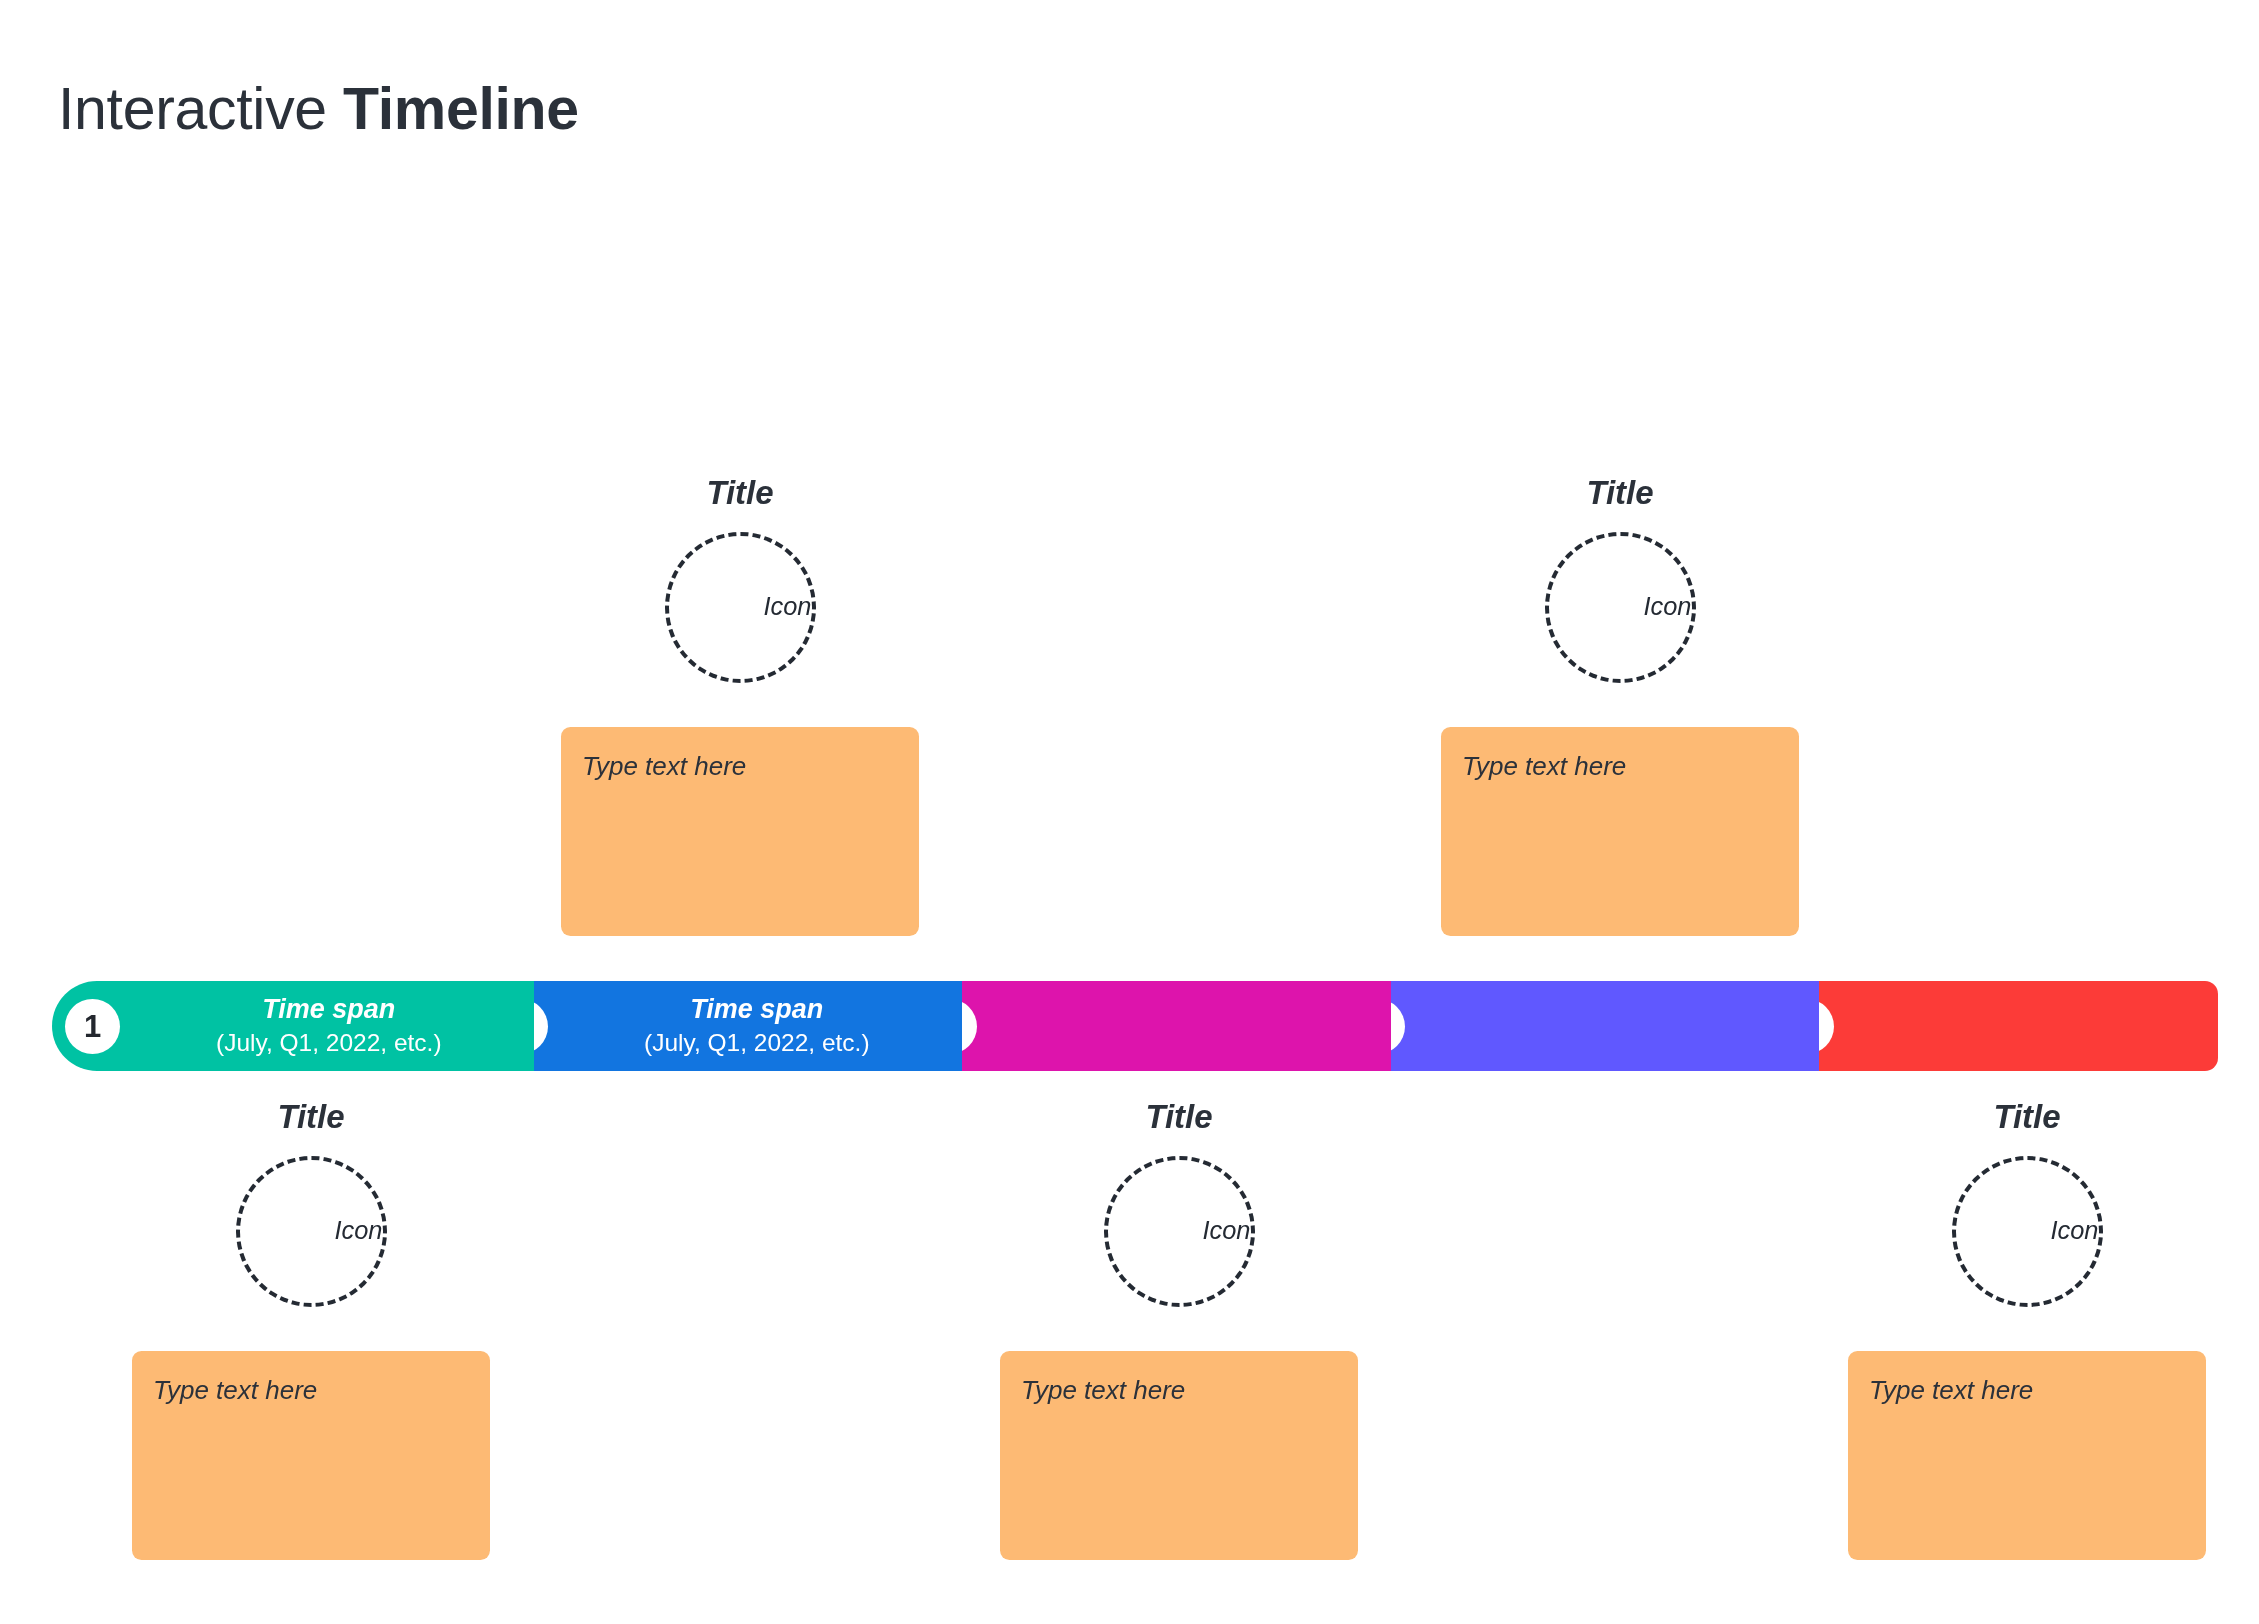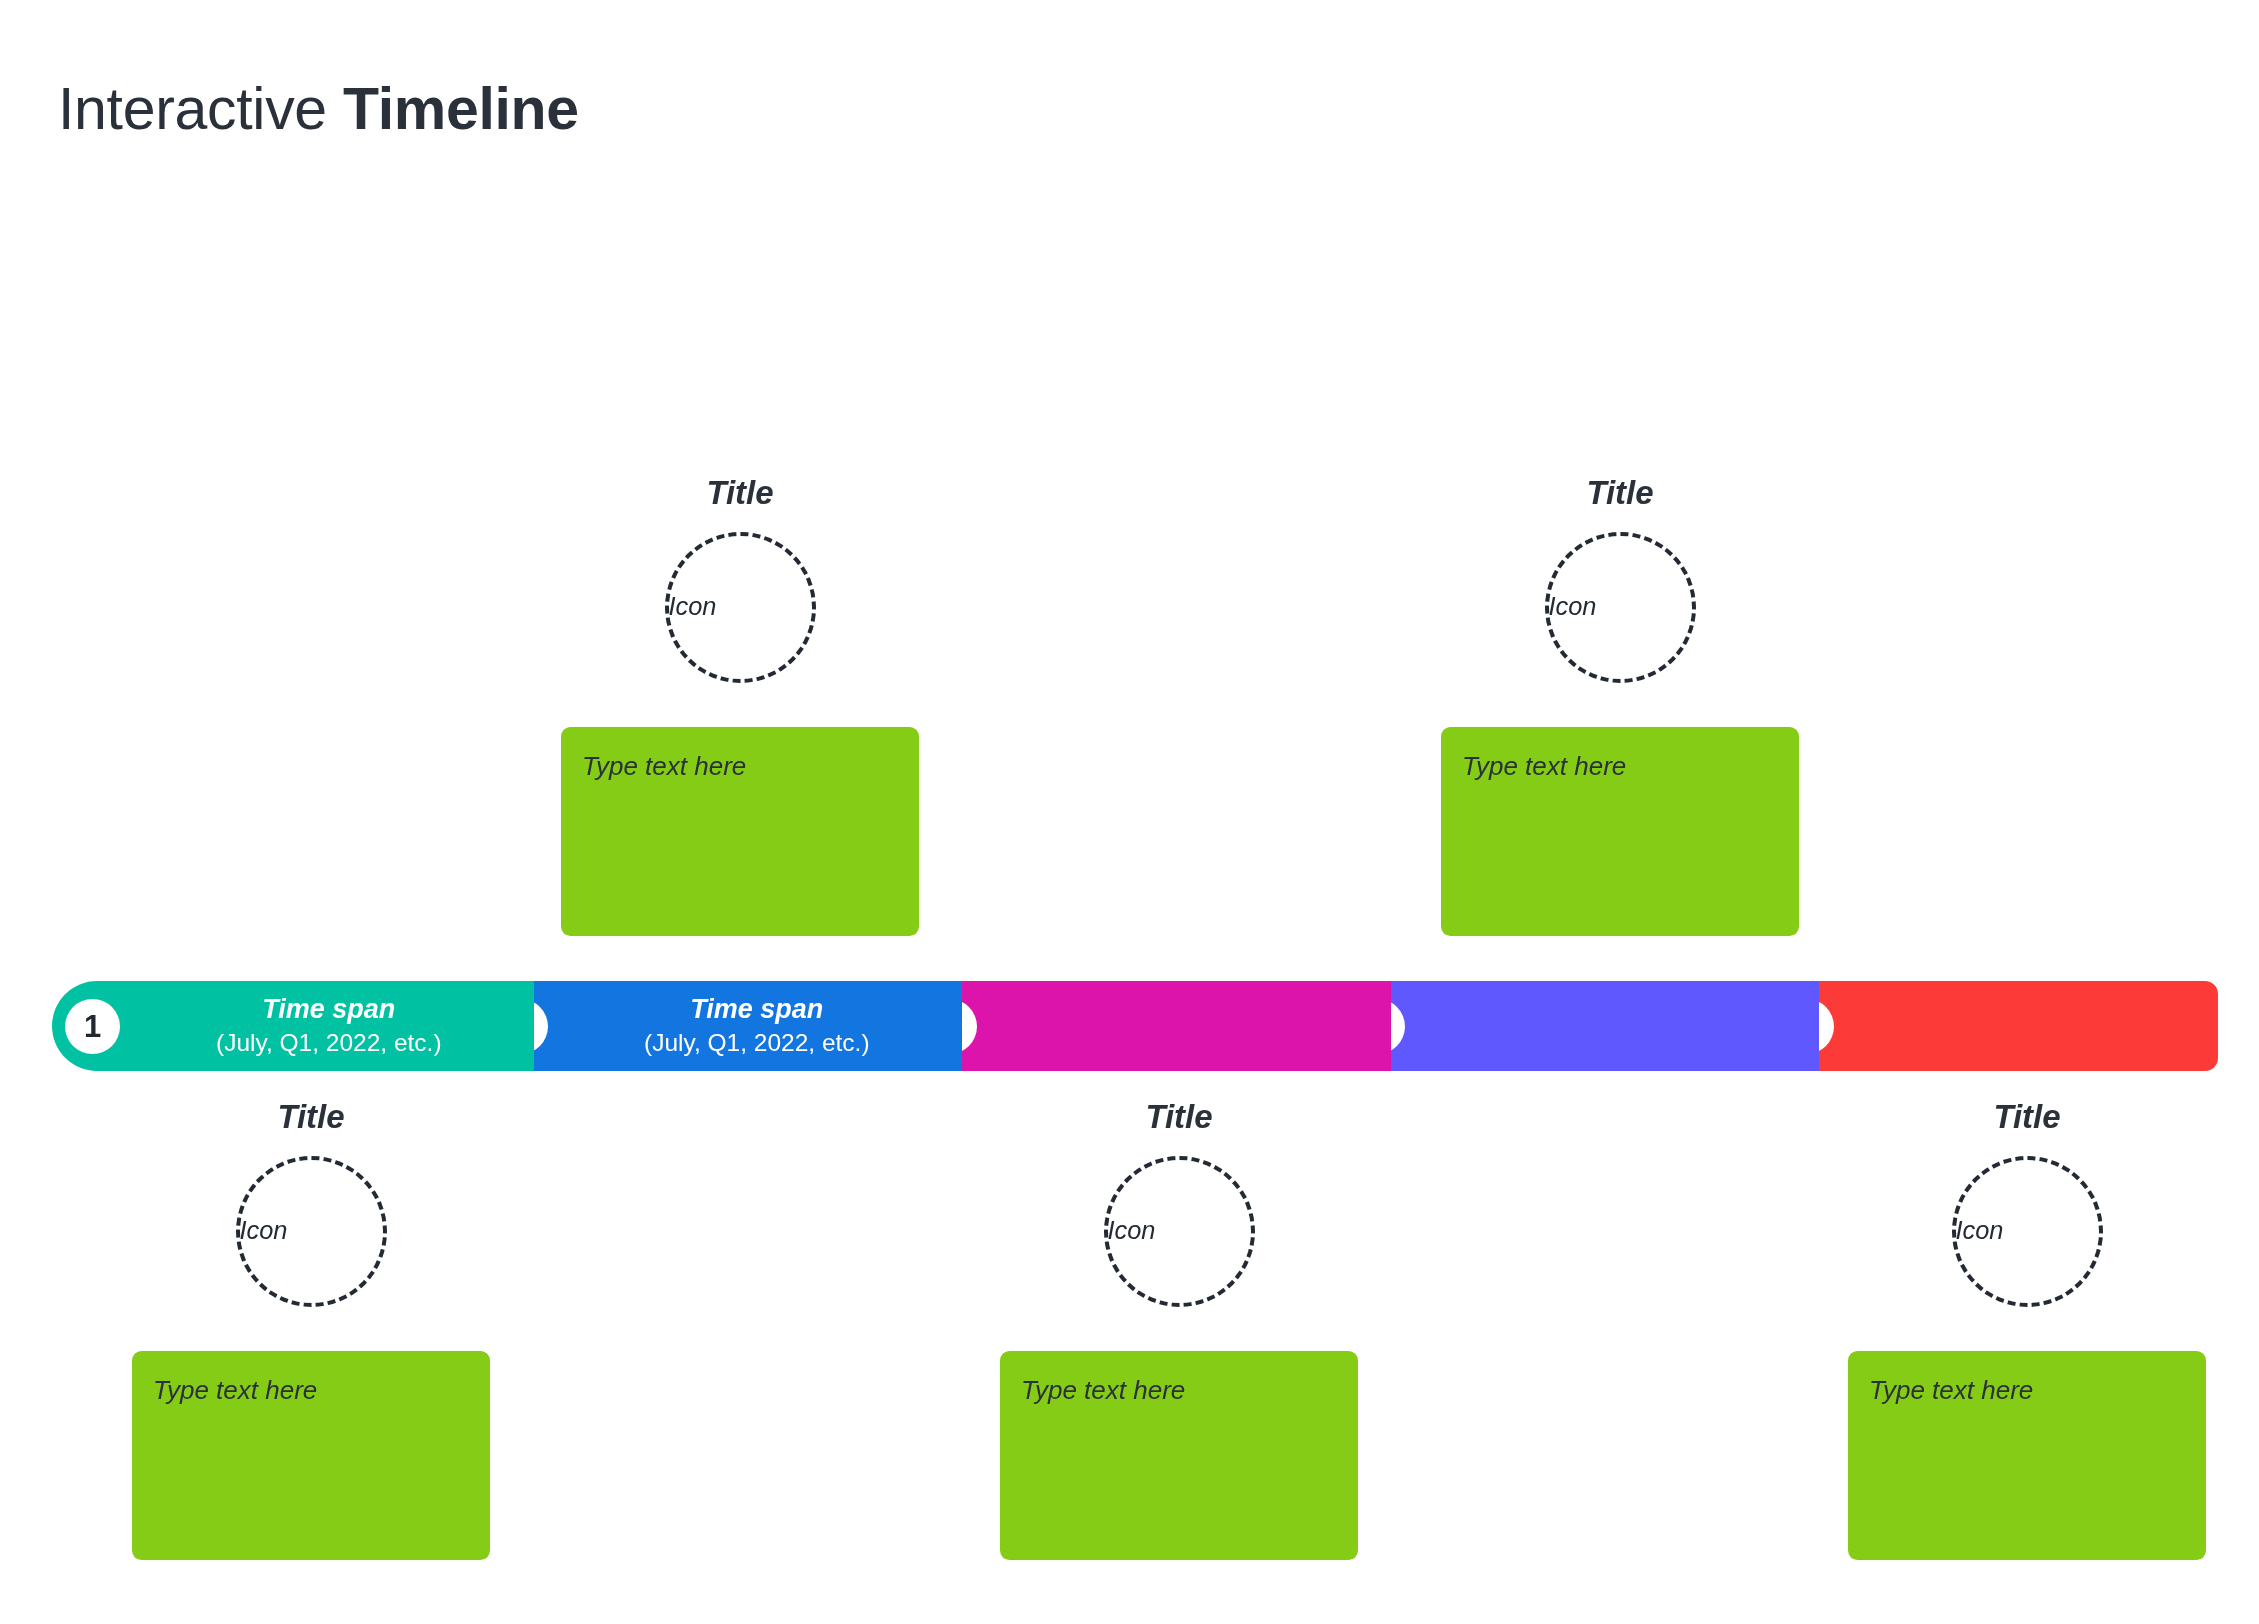--- a/index.html
+++ b/index.html
@@ -120,34 +120,34 @@
     line-height: 1;
     text-align: center;
   }
   .icon-circle {
     width: 151px;
     height: 151px;
     border-radius: 50%;
     border: 4.7px dashed #242a33;
     display: flex;
     align-items: center;
-    justify-content: flex-start;
+    justify-content: flex-end;
     box-sizing: border-box;
   }
   .icon-circle span {
     font-size: 25.4px;
     font-style: italic;
     font-weight: 400;
     color: #242a33;
     line-height: 1;
   }
   .text-box {
     width: 358px;
     height: 209px;
-    background: #84cc16;
+    background: #fdba74;
     border-radius: 9.4px;
     box-sizing: border-box;
     padding: 24.5px 21px 0 21px;
   }
   .text-box .ph {
     font-size: 26px;
     font-style: italic;
     font-weight: 400;
     color: #2b313a;
     line-height: 1.2;

